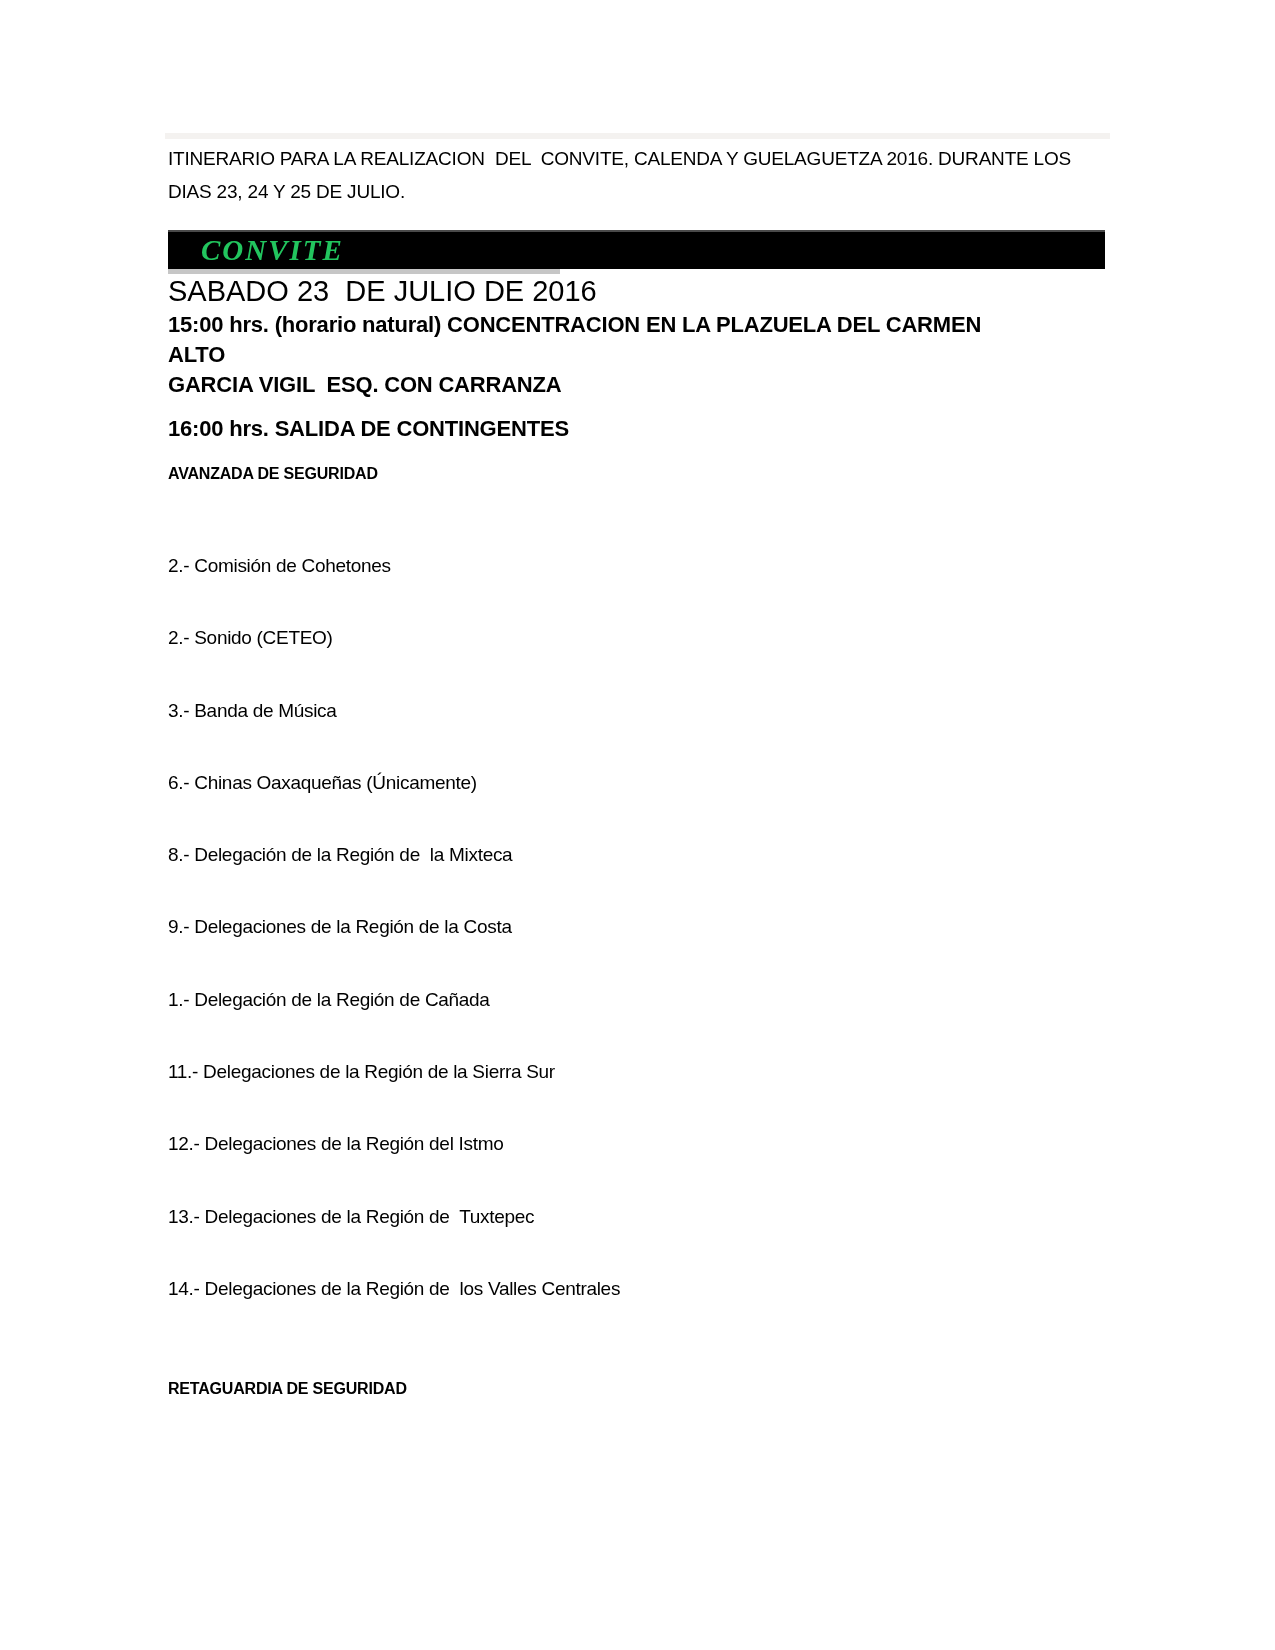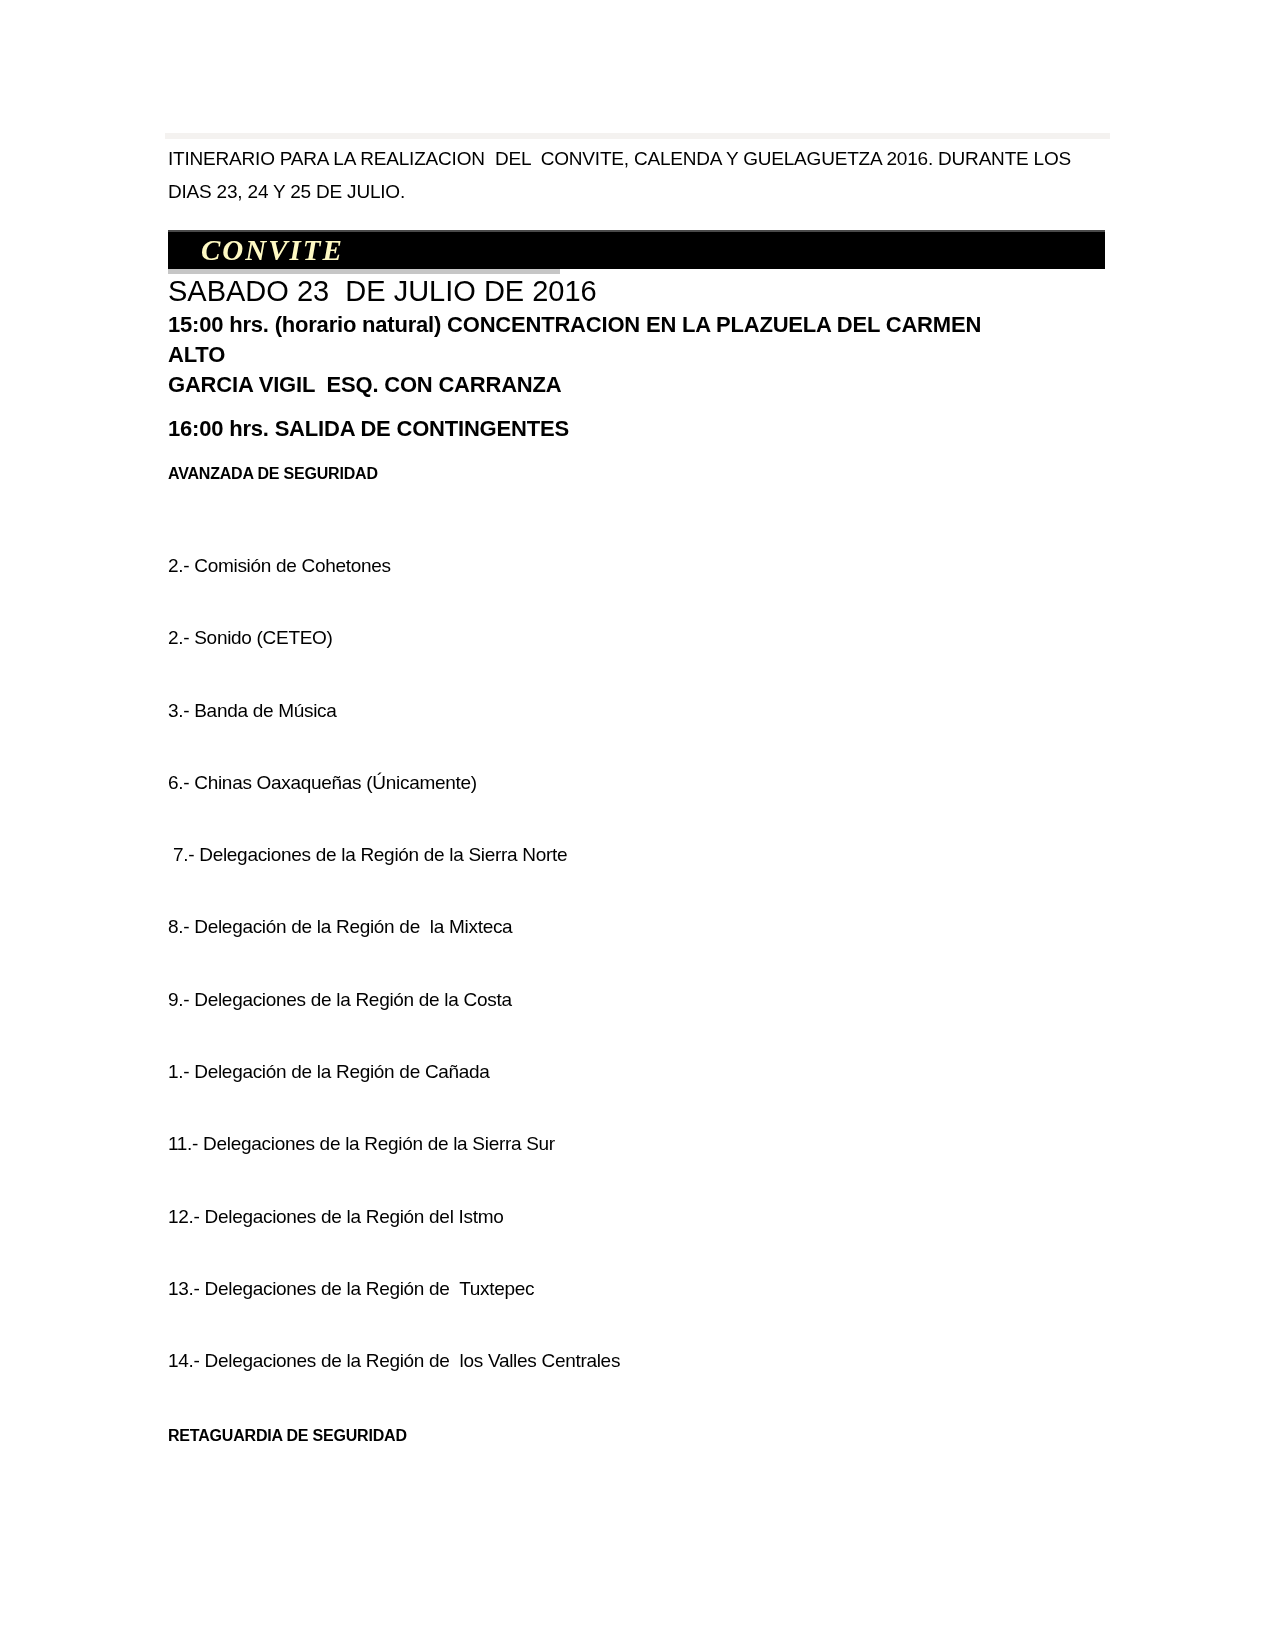--- a/index.html
+++ b/index.html
@@ -45,21 +45,21 @@
     margin: 22px 0 0 0;
     width: 937px;
     height: 39px;
     background: #000000;
     border-top: 2px solid #4a4a4a;
     box-sizing: border-box;
     display: flex;
     align-items: center;
   }
   .banner-title {
-    color: #fef9c3;
+    color: #22c55e;
     font-family: "Liberation Serif", serif;
     font-style: italic;
     font-weight: bold;
     font-size: 29px;
     letter-spacing: 2px;
     padding-left: 33px;
   }
   .banner-shadow {
     width: 392px;
     height: 5px;
@@ -87,21 +87,21 @@
     margin: 0;
     font-size: 16px;
     line-height: 20px;
     font-weight: bold;
     letter-spacing: -0.2px;
   }
   .avanzada {
     margin-top: 20px;
   }
   .retaguardia {
-    margin-top: 6px;
+    margin-top: 32px;
   }
   .list {
     margin: 24px 0 0 0;
     padding: 0;
     list-style: none;
     font-size: 19px;
     letter-spacing: -0.3px;
   }
   .list li {
     line-height: 28.3px;
@@ -129,21 +129,20 @@
 
     <p class="event-bold event-1600">16:00 hrs. SALIDA DE CONTINGENTES</p>
 
     <p class="sub-heading avanzada">AVANZADA DE SEGURIDAD</p>
 
     <ul class="list">
       <li>2.- Comisión de Cohetones</li>
       <li>2.- Sonido (CETEO)</li>
       <li>3.- Banda de Música</li>
       <li>6.- Chinas Oaxaqueñas (Únicamente)</li>
-      <li> 7.- Delegaciones de la Región de la Sierra Norte</li>
       <li>8.- Delegación de la Región de  la Mixteca</li>
       <li>9.- Delegaciones de la Región de la Costa</li>
       <li>1.- Delegación de la Región de Cañada</li>
       <li>11.- Delegaciones de la Región de la Sierra Sur</li>
       <li>12.- Delegaciones de la Región del Istmo</li>
       <li>13.- Delegaciones de la Región de  Tuxtepec</li>
       <li>14.- Delegaciones de la Región de  los Valles Centrales</li>
     </ul>
 
     <p class="sub-heading retaguardia">RETAGUARDIA DE SEGURIDAD</p>

